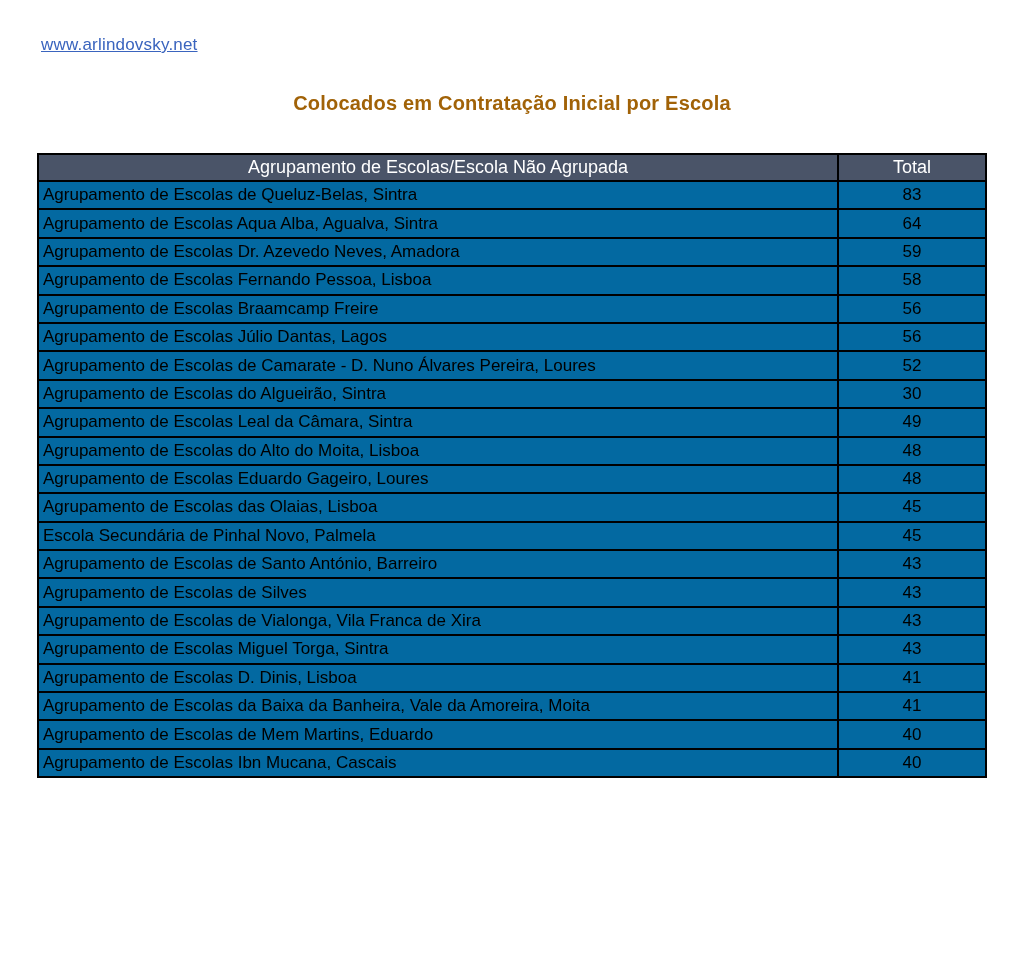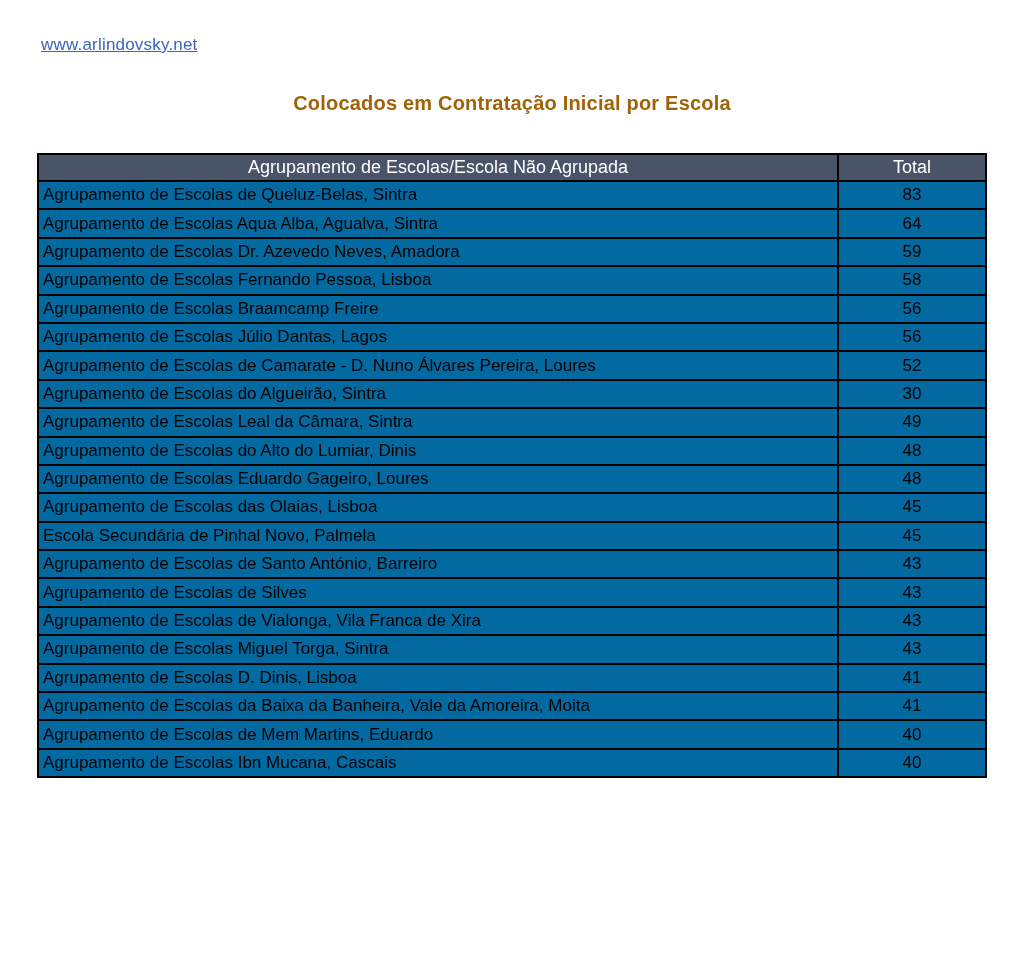--- a/index.html
+++ b/index.html
@@ -125,21 +125,21 @@
         </tr>
         <tr>
           <td class="name-cell">Agrupamento de Escolas do Algueirão, Sintra</td>
           <td class="total-cell">30</td>
         </tr>
         <tr>
           <td class="name-cell">Agrupamento de Escolas Leal da Câmara, Sintra</td>
           <td class="total-cell">49</td>
         </tr>
         <tr>
-          <td class="name-cell">Agrupamento de Escolas do Alto do Lumiar, Dinis</td>
+          <td class="name-cell">Agrupamento de Escolas do Alto do Moita, Lisboa</td>
           <td class="total-cell">48</td>
         </tr>
         <tr>
           <td class="name-cell">Agrupamento de Escolas Eduardo Gageiro, Loures</td>
           <td class="total-cell">48</td>
         </tr>
         <tr>
           <td class="name-cell">Agrupamento de Escolas das Olaias, Lisboa</td>
           <td class="total-cell">45</td>
         </tr>

